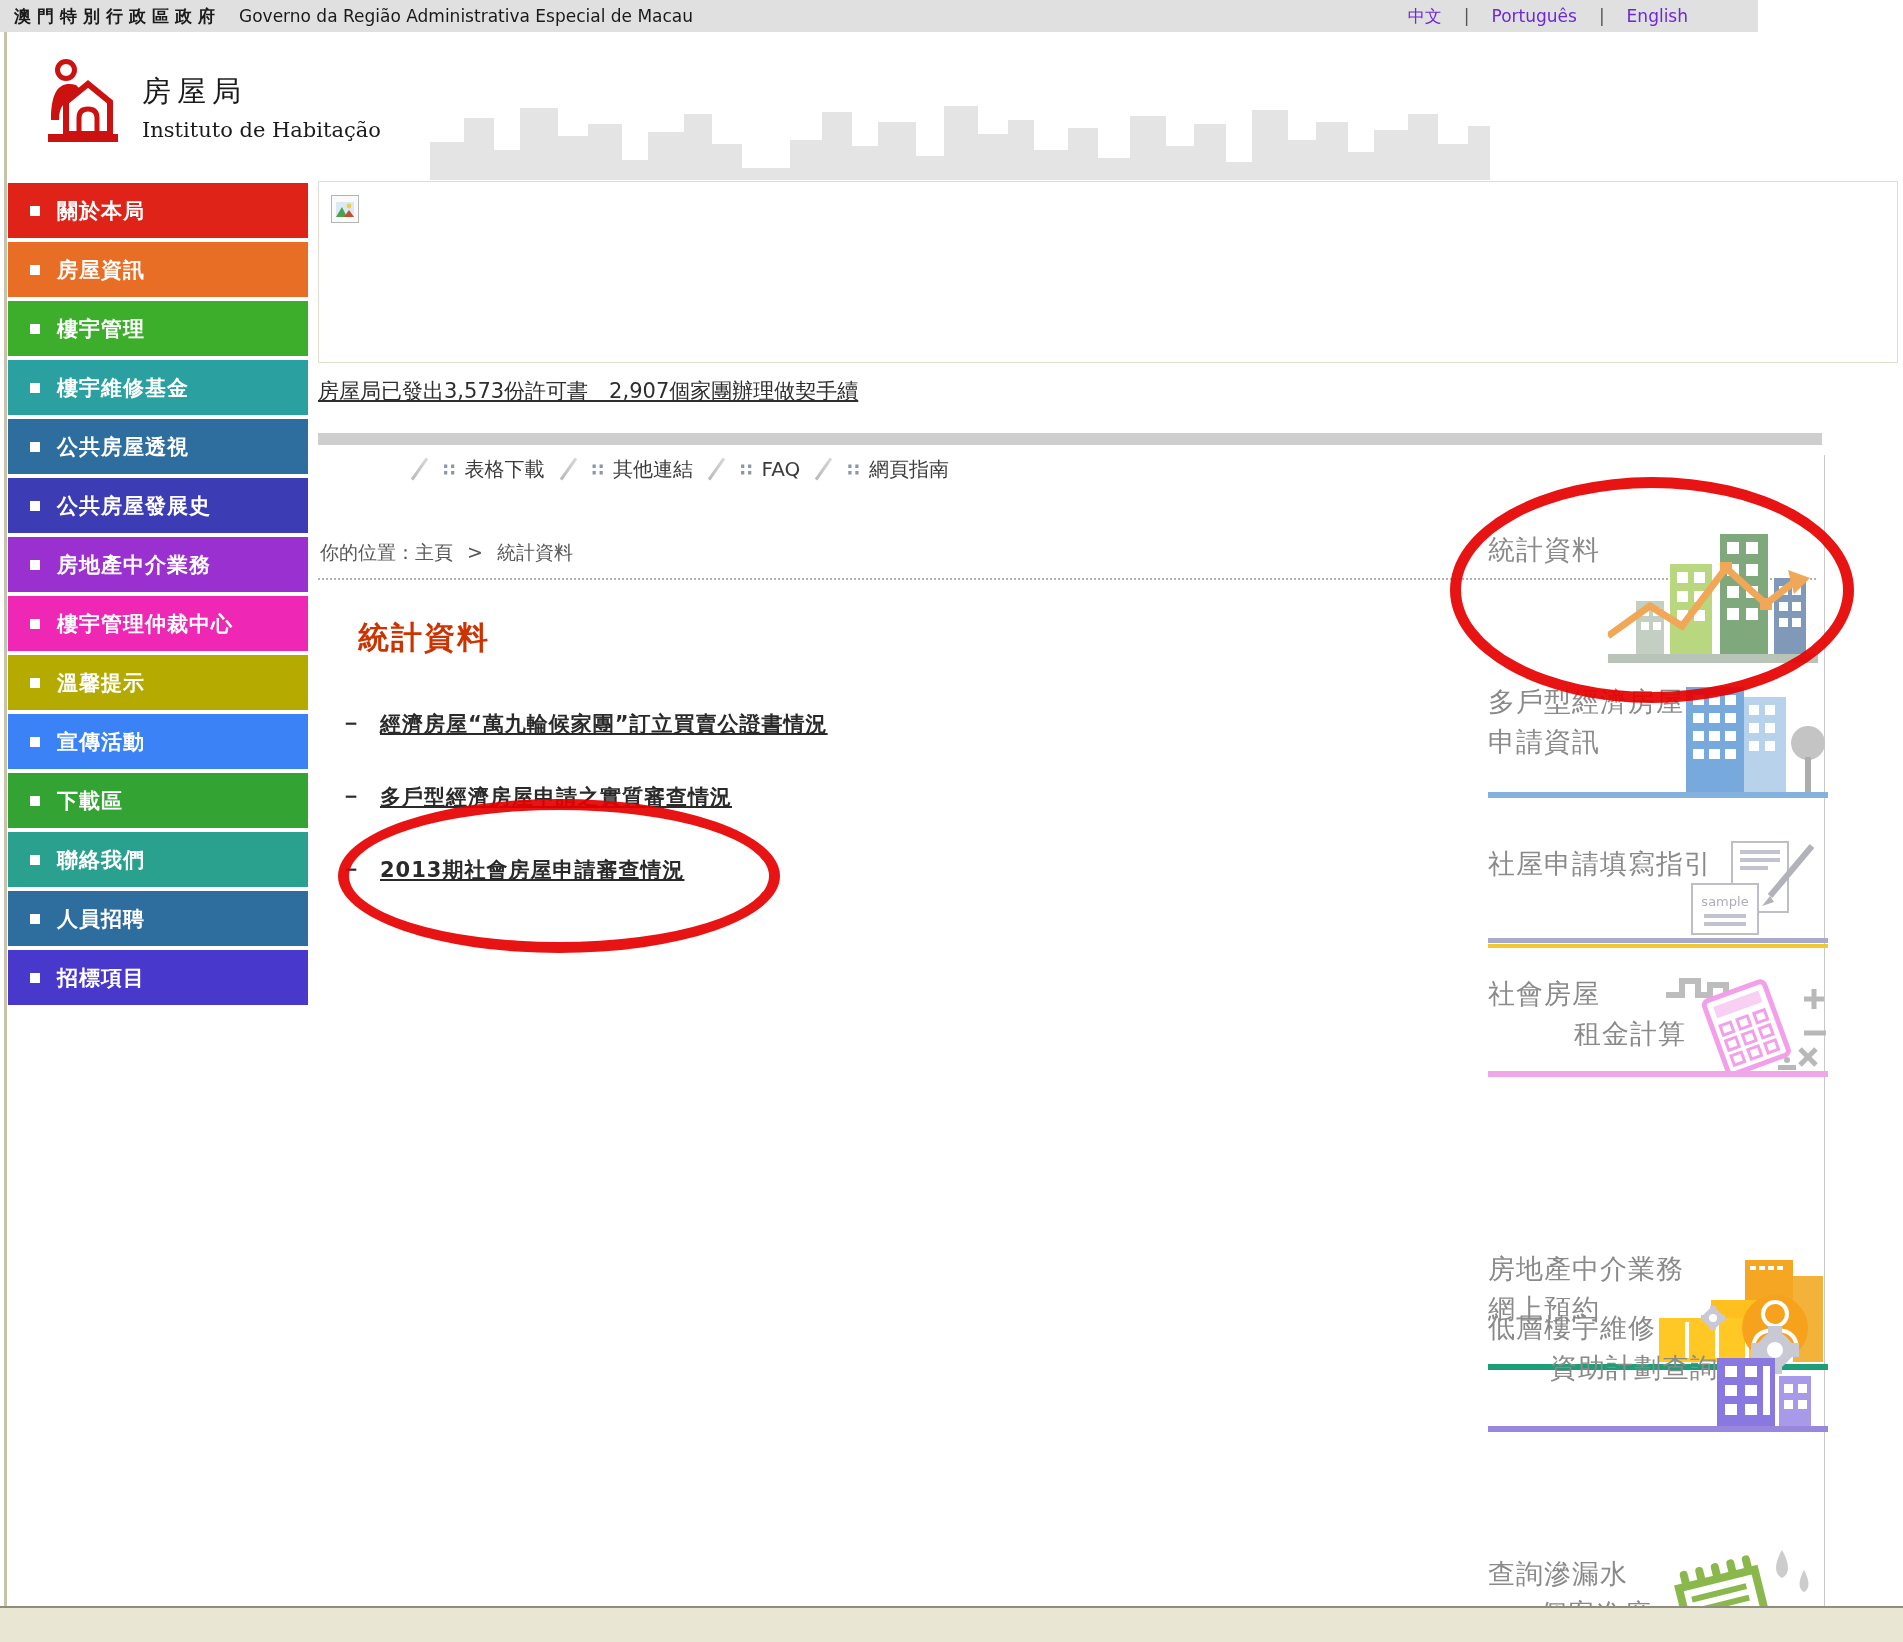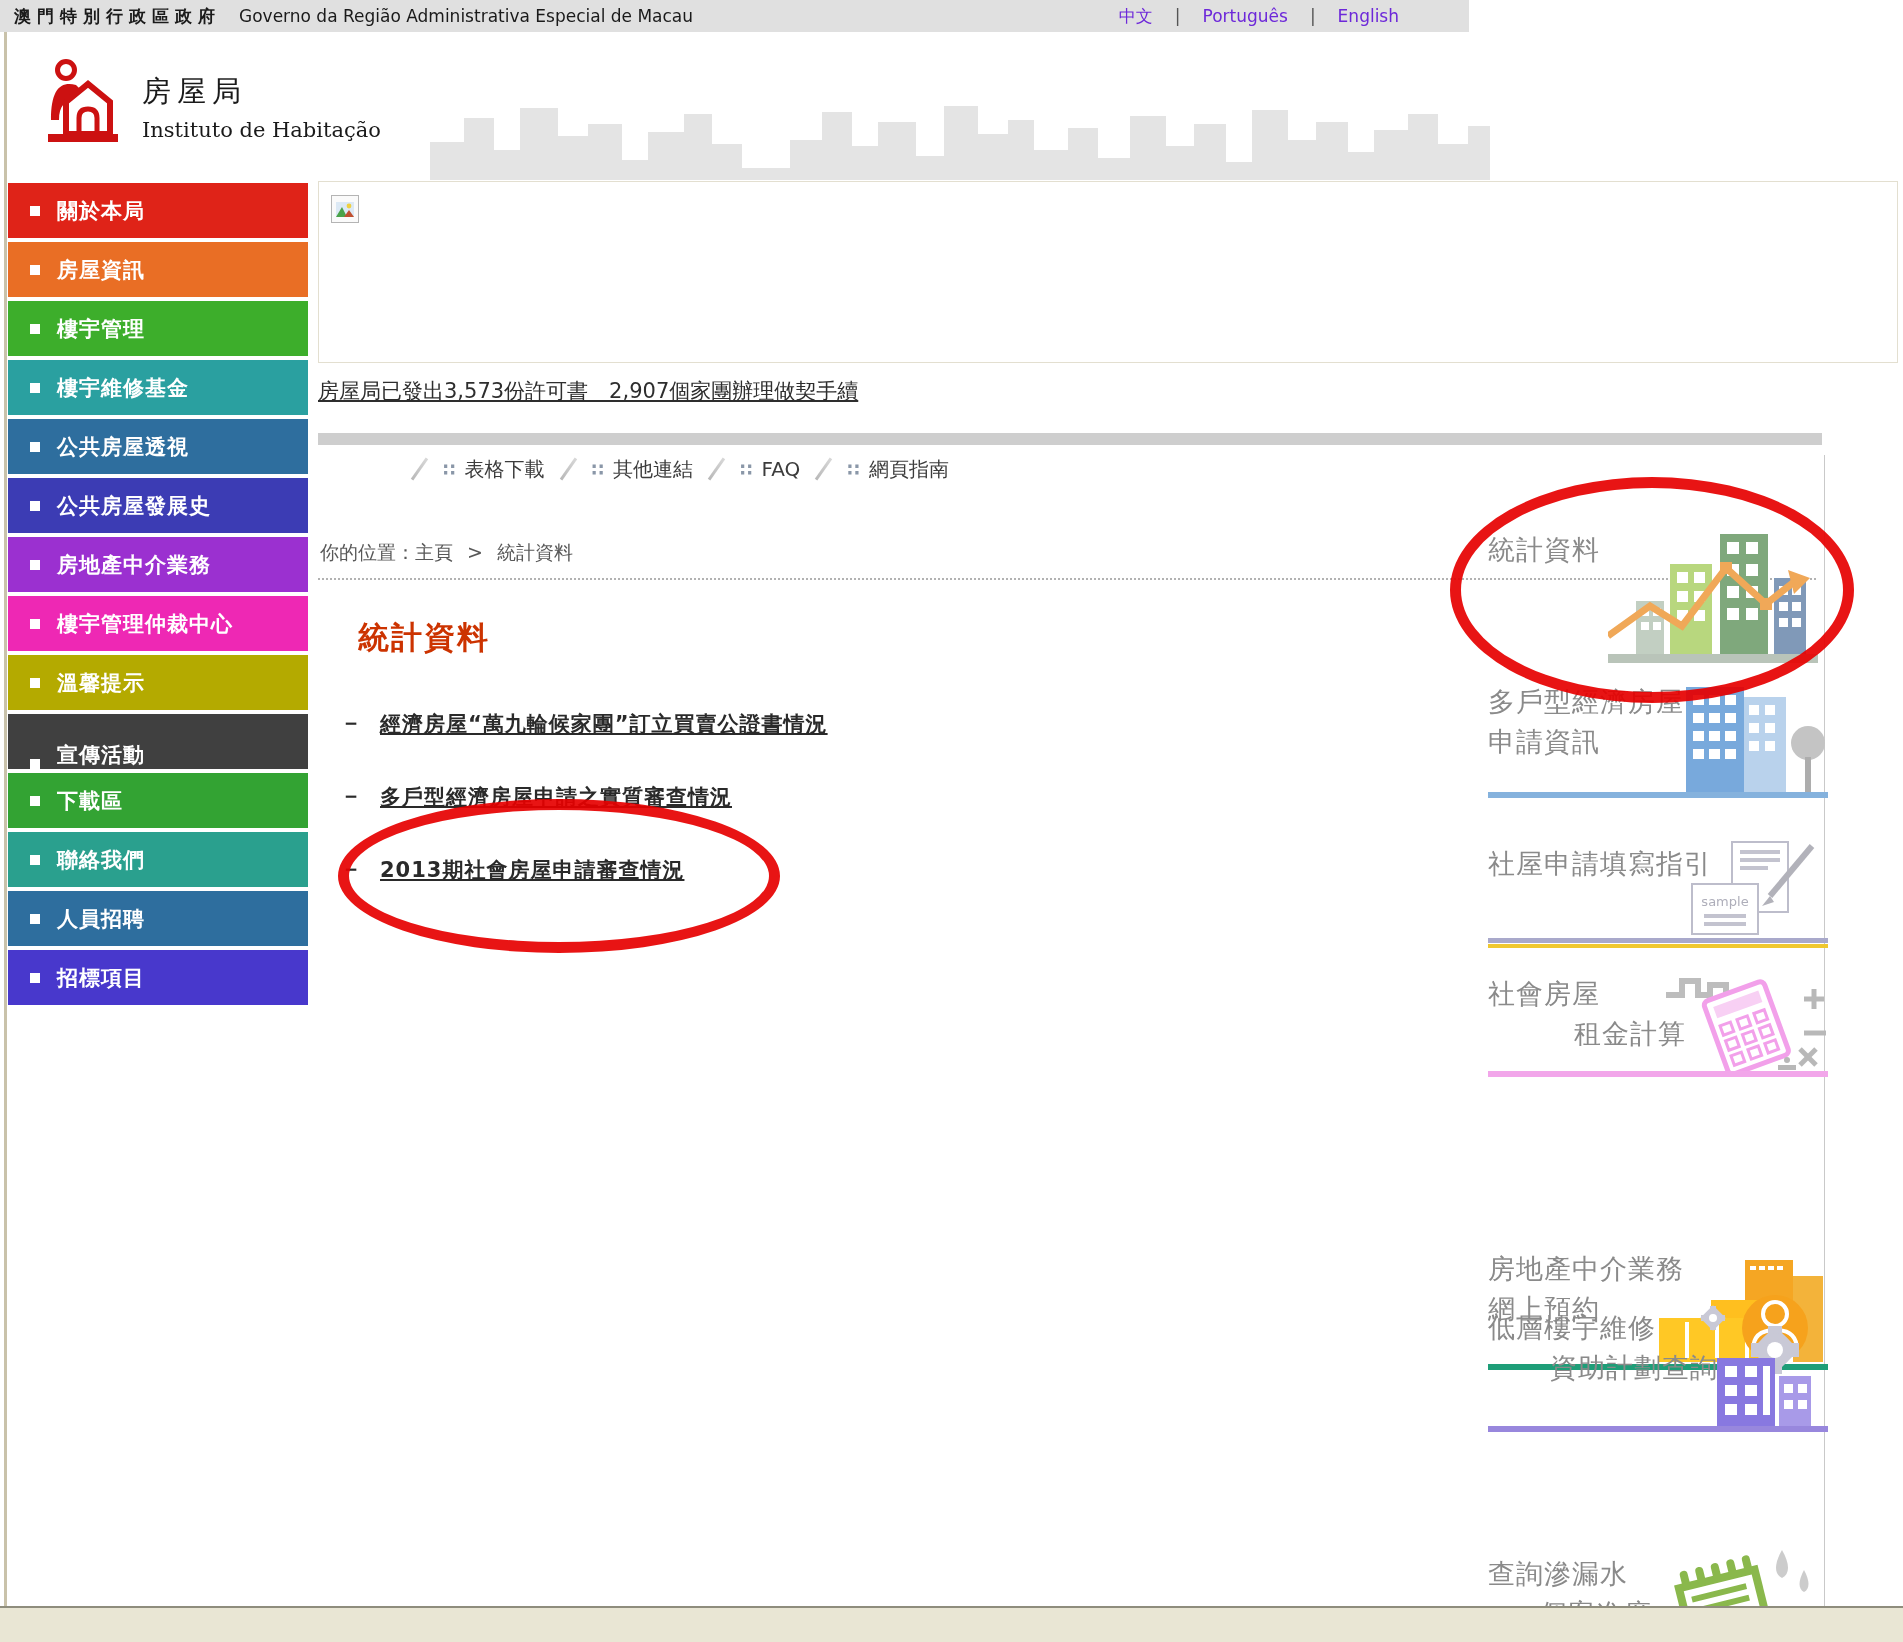--- a/index.html
+++ b/index.html
@@ -1,20 +1,20 @@
 <!DOCTYPE html>
 <html><head>
 <meta charset="utf-8">
 <style>
   html,body{margin:0;padding:0;background:#fff;}
   .page{position:relative;width:1903px;height:1642px;background:#fff;overflow:hidden;
         font-family:"DejaVu Sans","Liberation Sans",sans-serif;}
 
   
-  .topbar{position:absolute;left:0;top:0;width:1469px;height:32px;background:#e0e0e0;
+  .topbar{position:absolute;left:0;top:0;width:1758px;height:32px;background:#e0e0e0;
           border-bottom:1px solid #a8a8a8;display:flex;align-items:center;
           font-size:17px;color:#1a1a1a;}
   .topbar .gov-zh{margin-left:14px;letter-spacing:6px;font-weight:bold;white-space:nowrap;}
   .topbar .gov-pt{margin-left:18px;white-space:nowrap;}
   .topbar .langs{margin-left:auto;margin-right:70px;display:flex;align-items:center;gap:22px;}
   .topbar .langs a{color:#6d28d9;text-decoration:none;cursor:pointer;}
   .topbar .lang-sep{color:#555;}
 
   
   .header{position:absolute;left:0;top:32px;width:100%;height:149px;background:#fff;}
@@ -191,21 +191,21 @@
       <span class="nav-label">房地產中介業務</span>
       </div>
     <div class="nav-item" style="background: rgb(238, 40, 180);">
       <span class="bullet"></span>
       <span class="nav-label">樓宇管理仲裁中心</span>
       </div>
     <div class="nav-item" style="background: rgb(180, 170, 0);">
       <span class="bullet"></span>
       <span class="nav-label">溫馨提示</span>
       </div>
-    <div class="nav-item" style="background: #404040; align-items: flex-end;">
+    <div class="nav-item" style="background: #3b82f6;">
       <span class="bullet"></span>
       <span class="nav-label">宣傳活動</span>
       </div>
     <div class="nav-item" style="background: rgb(51, 163, 51);">
       <span class="bullet"></span>
       <span class="nav-label">下載區</span>
       </div>
     <div class="nav-item" style="background: rgb(42, 160, 142);">
       <span class="bullet"></span>
       <span class="nav-label">聯絡我們</span>

